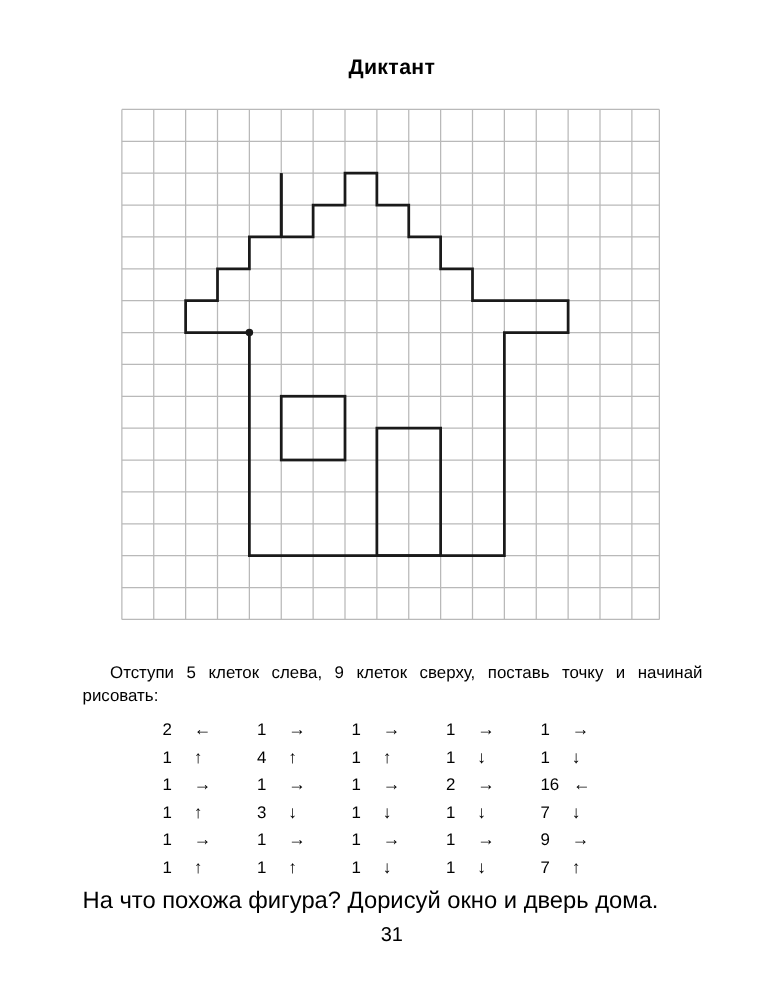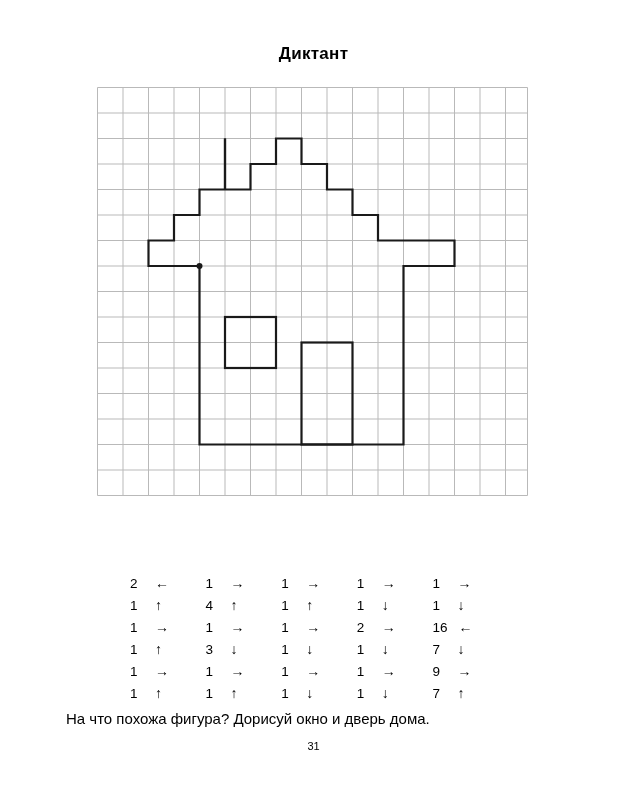--- a/index.html
+++ b/index.html
@@ -83,30 +83,30 @@
   .arr {
     display: inline-block;
     font-size: 14px;
     line-height: 1;
   }
   .question {
     position: absolute;
     left: 66px;
     top: 710px;
     width: 496px;
-    font-size: 15px;
+    font-size: 19px;
     text-indent: 0;
   }
   .pagenum {
     position: absolute;
     left: 0;
     top: 740px;
     width: 627px;
     text-align: center;
-    font-size: 11px;
+    font-size: 16px;
   }
 </style>
 </head>
 <body>
 
 <div class="page">
 
   <div class="title">Диктант</div>
 
   <div class="grid-wrap">
@@ -184,20 +184,21 @@
 
         <rect x="129" y="231" width="51" height="51"></rect>
 
         <rect x="205.5" y="256.5" width="51" height="102"></rect>
 
         <circle cx="103.5" cy="180" r="3" fill="#1a1a1a" stroke="none"></circle>
       </g>
     </svg>
   </div>
 
+  <div class="instruction">Отступи 5 клеток слева, 9 клеток сверху, поставь точку и начинай рисовать:</div>
 
   <div class="moves">
     <table>
       <tbody>
         <tr>
           <td>
               <span class="cell">
                 <span class="num">2</span>
                 <span class="arr">←</span>
               </span>

